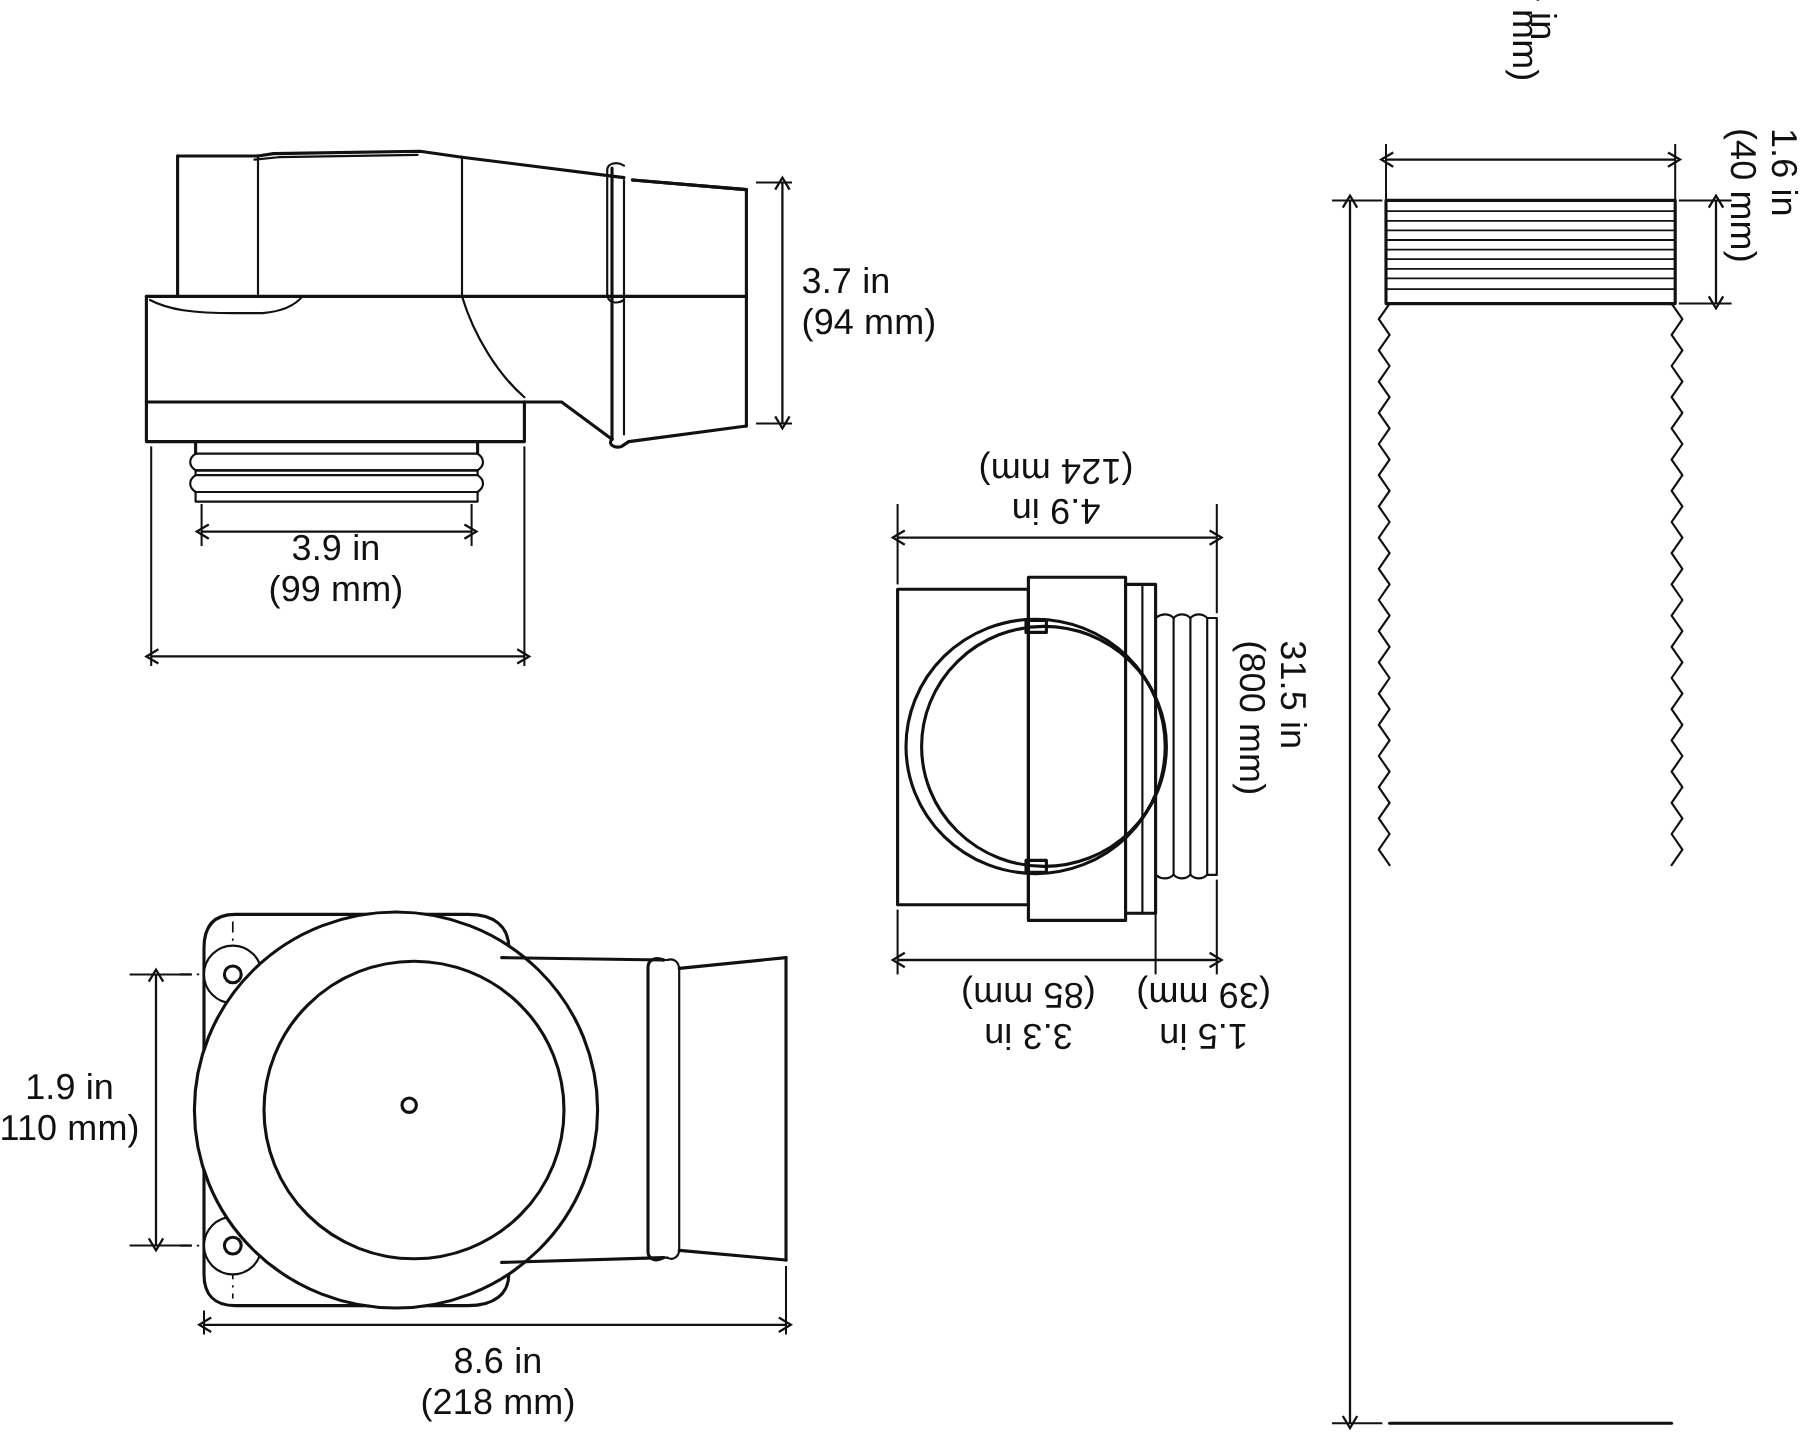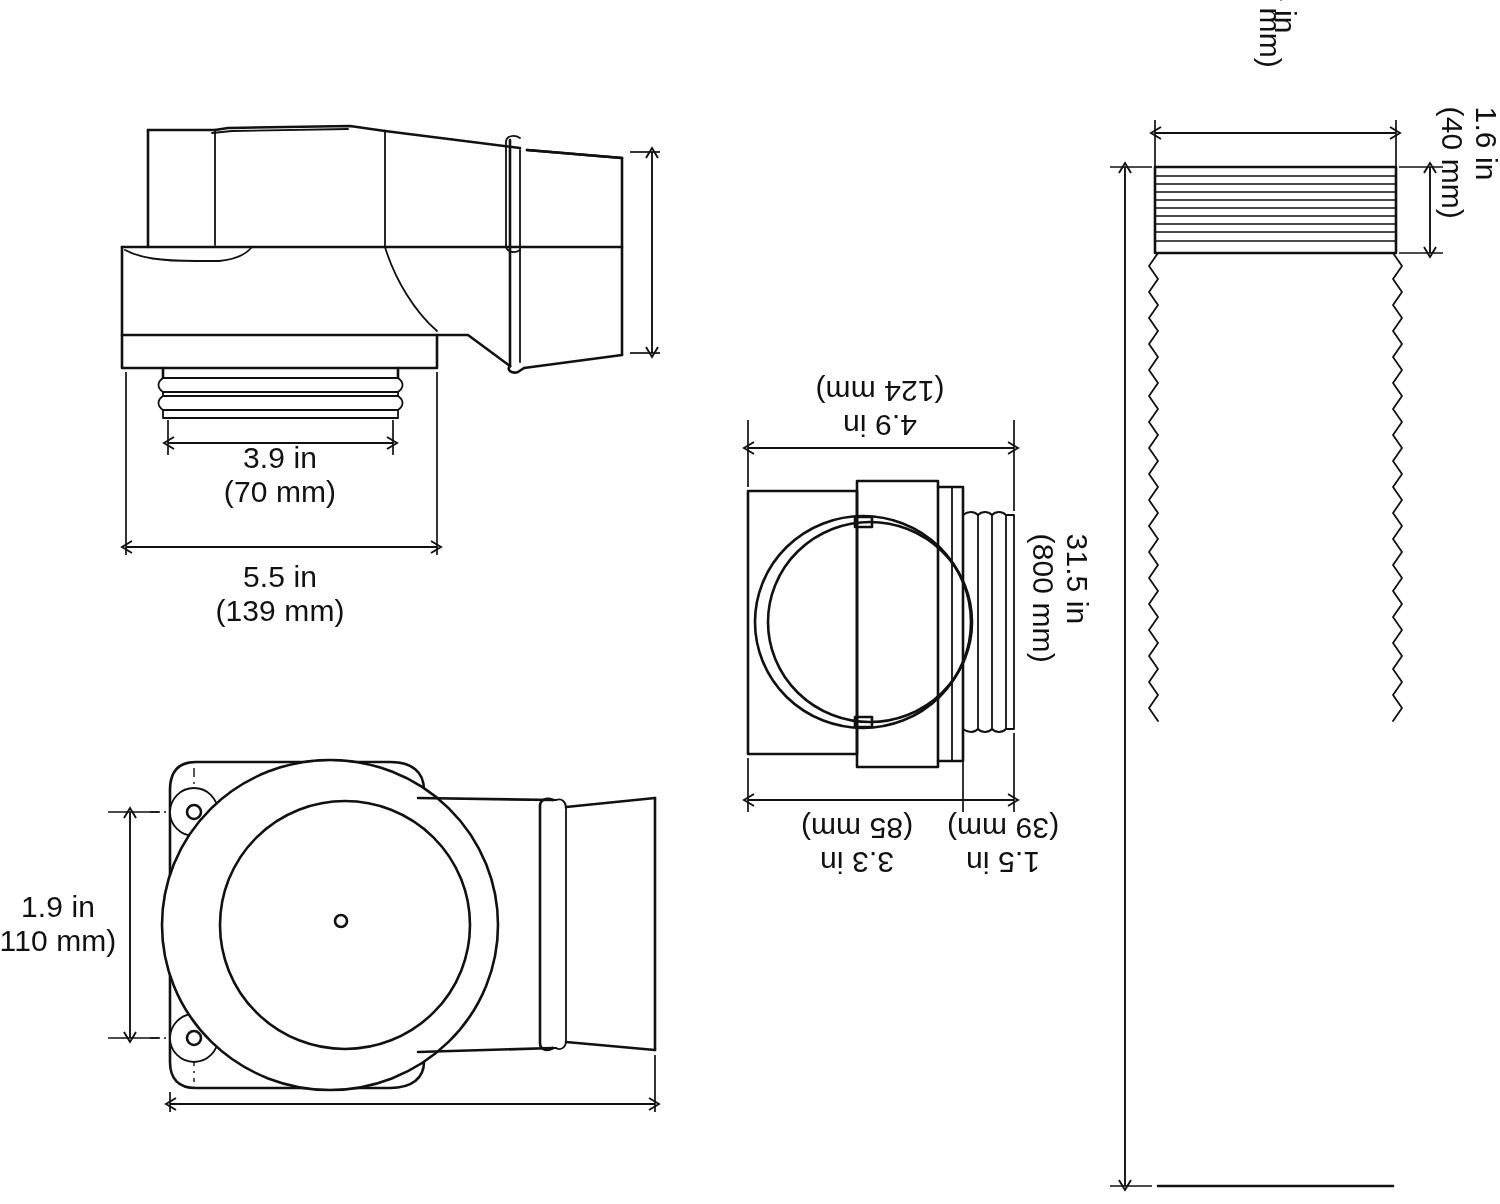--- a/index.html
+++ b/index.html
@@ -244,36 +244,40 @@
 
       <path class="ext" d="M1110 167 L1152 167"></path>
       <path class="ext" d="M1110 1186 L1152 1186"></path>
       <path class="dim" d="M1125 167 L1125 1186"></path>
       <path class="dim" d="M1119 173 L1125 163 L1131 173"></path>
       <path class="dim" d="M1119 1180 L1125 1190 L1131 1180"></path>
     </g>
 
   </svg>
 
+  <div class="dimlabel" style="left:668px;top:218px;">
+    <span>3.7 in</span>
+    <span class="l2">(94 mm)</span>
+  </div>
 
   <div class="dimlabel ctr-al" style="left:180px;top:441px;width:200px;">
     <span>3.9 in</span>
-    <span class="l2">(70 mm)</span>
-  </div>
-
-  <div class="dimlabel ctr-al" style="left:180px;top:560px;width:200px;">
-    <span>5.5 in</span>
-    <span class="l2">(139 mm)</span>
-  </div>
+    <span class="l2">(99 mm)</span>
+  </div>
+
 
   <div class="dimlabel ctr-al" style="left:-12px;top:890px;width:140px;">
     <span>1.9 in</span>
     <span class="l2">110 mm)</span>
   </div>
 
+  <div class="dimlabel ctr-al" style="left:315px;top:1118px;width:200px;">
+    <span>8.6 in</span>
+    <span class="l2">(218 mm)</span>
+  </div>
 
   <div class="dimlabel ctr-al rot180" style="left:780px;top:375px;width:200px;">
     <span>4.9 in</span>
     <span class="l2">(124 mm)</span>
   </div>
 
   <div class="dimlabel ctr-al rot180" style="left:762px;top:812px;width:190px;">
     <span>3.3 in</span>
     <span class="l2">(85 mm)</span>
   </div>

